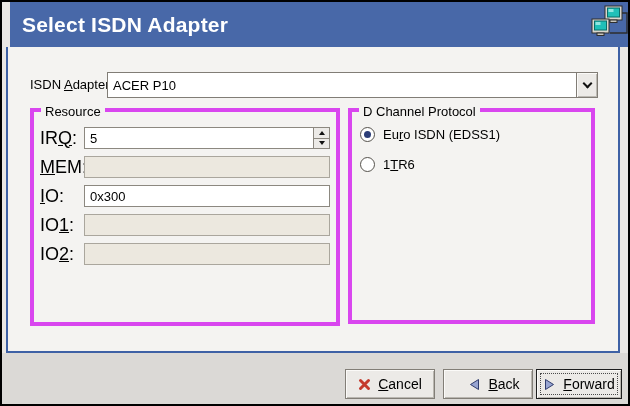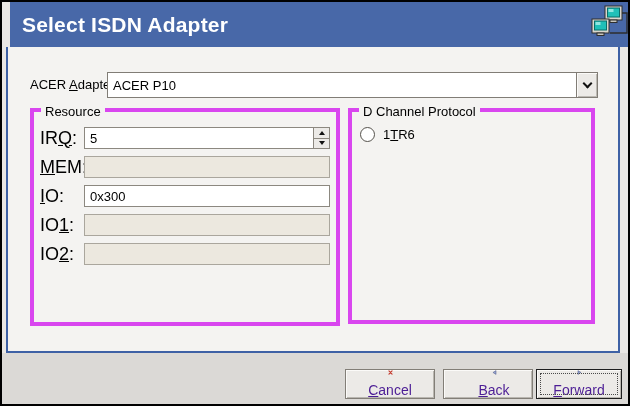--- a/index.html
+++ b/index.html
@@ -93,21 +93,21 @@
   
   .button-bar {
     position:absolute; left:0; top:351px; width:626px; height:51px;
     background:#dbd9d6;
   }
   .btn {
     position:absolute; top:16px; height:30px; background:#eceae7;
     border:1px solid #827e77;
     box-shadow: inset 1px 1px 0 #fbfaf8, inset -1px -1px 0 #b9b6b0;
     display:flex; align-items:center; justify-content:center; gap:7px;
-    font-family:"Liberation Sans", sans-serif; font-size:14px; color:#4c1d95; cursor:default;flex-direction:column;
+    font-family:"Liberation Sans", sans-serif; font-size:14px; color:#000000; cursor:default;
   }
   .btn-cancel { left:343px; width:90px; }
   .btn-back { left:441px; width:90px;padding-left:12px; }
   .btn-forward {
     left:534px; width:86px; border:1px solid #1e1e1e;
     outline:1px dotted #4a4a4a; outline-offset:-5px;
   }
   .mn { text-decoration:underline; }
 </style>
 </head>
@@ -129,21 +129,21 @@
         <rect x="1" y="14" width="17" height="14" fill="#d9d7ce" stroke="#2e2e2e"></rect>
         <rect x="3.5" y="16" width="12" height="9" fill="#20c0b8" stroke="#0a6f6a"></rect>
         <rect x="4.5" y="17" width="5" height="3" fill="#8fe6e0" stroke="none"></rect>
         <rect x="6" y="28" width="7" height="2.5" fill="#c8c6bd" stroke="#2e2e2e"></rect>
       </g>
     </svg>
   </div>
 
   <div class="panel">
 
-    <label class="adapter-label"><span>ACER </span><span class="mn">A</span><span>dapters:</span></label>
+    <label class="adapter-label"><span>ISDN </span><span class="mn">A</span><span>dapters:</span></label>
 
     <div class="combo">
       <input class="combo-entry" type="text" value="ACER P10" style="">
       <span class="combo-btn">
         <span class="chev"></span>
       </span>
     </div>
 
     <div class="frame frame-resource">
       <span class="frame-title">Resource</span>
@@ -192,20 +192,26 @@
           </div>
         </div>
 
       </div>
     </div>
 
     <div class="frame frame-protocol">
       <span class="frame-title">D Channel Protocol</span>
       <div class="frame-body proto-body">
 
+        <div class="radio-row">
+          <span class="radio">
+              <span class="dot"></span>
+            </span>
+          <span class="radio-label"><span>Eu</span><span class="mn">r</span><span>o ISDN (EDSS1)</span></span>
+        </div>
 
         <div class="radio-row">
           <span class="radio"></span>
           <span class="radio-label"><span>1</span><span class="mn">T</span><span>R6</span></span>
         </div>
 
       </div>
     </div>
 
   </div>

